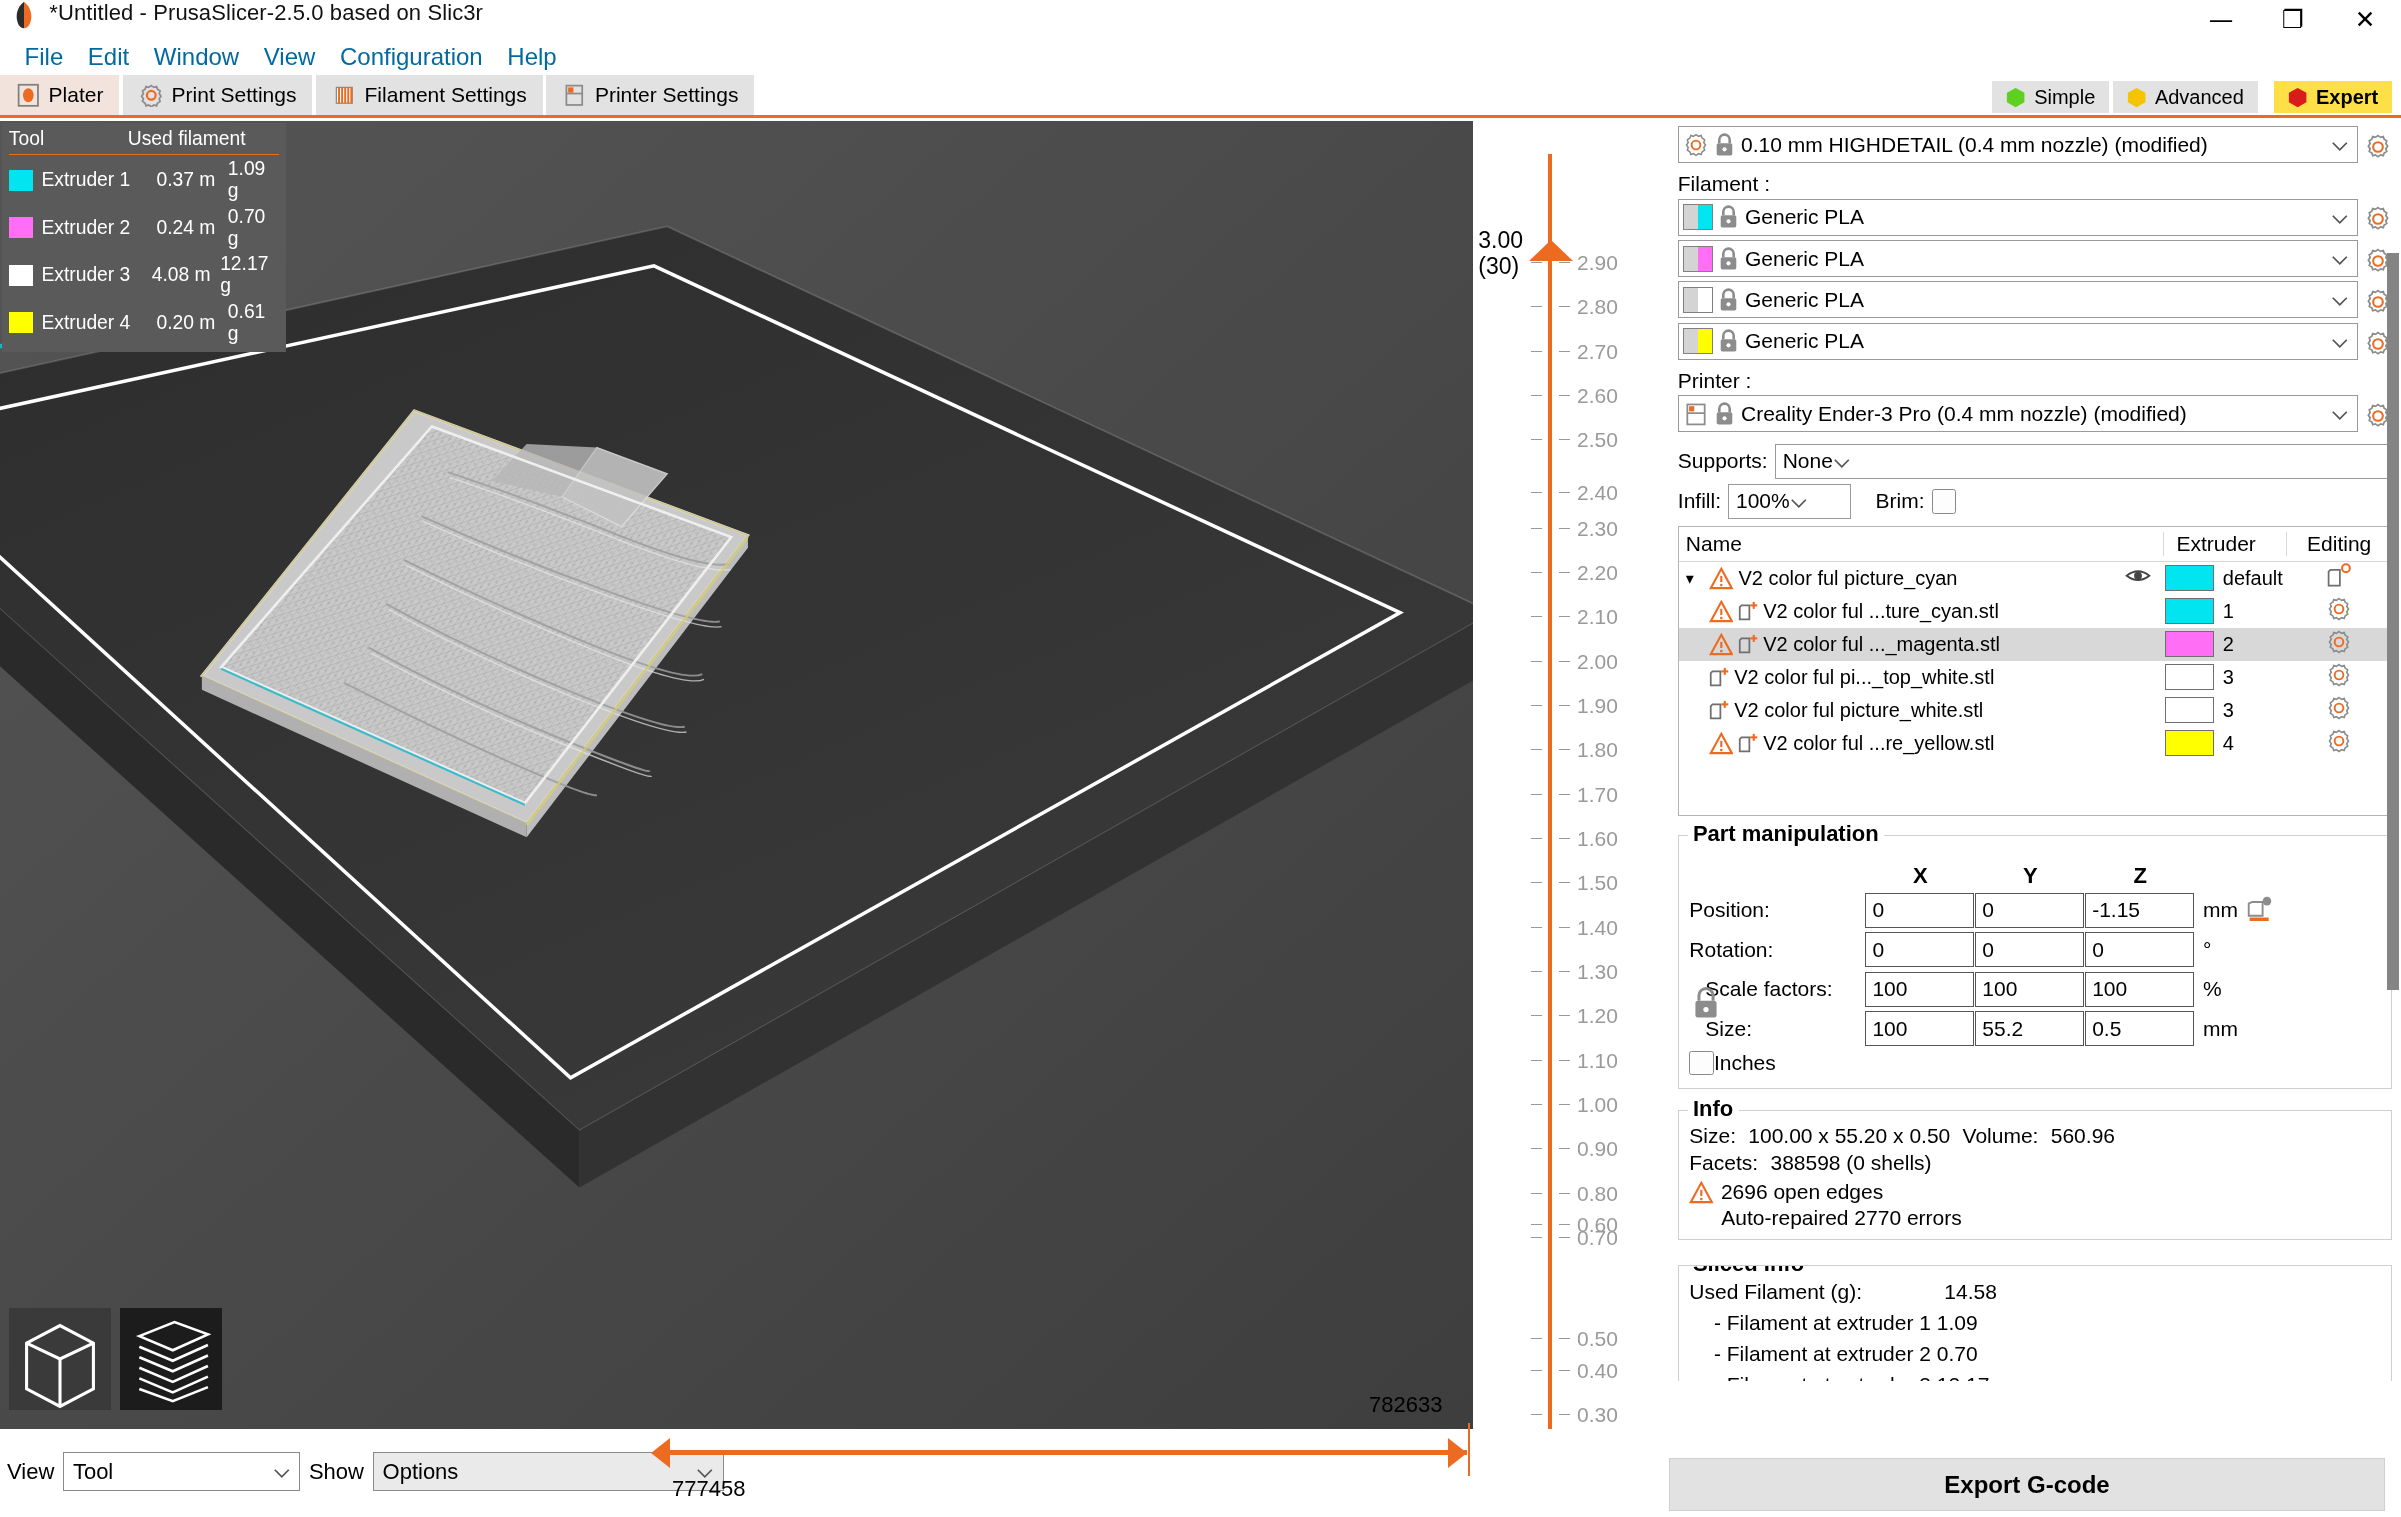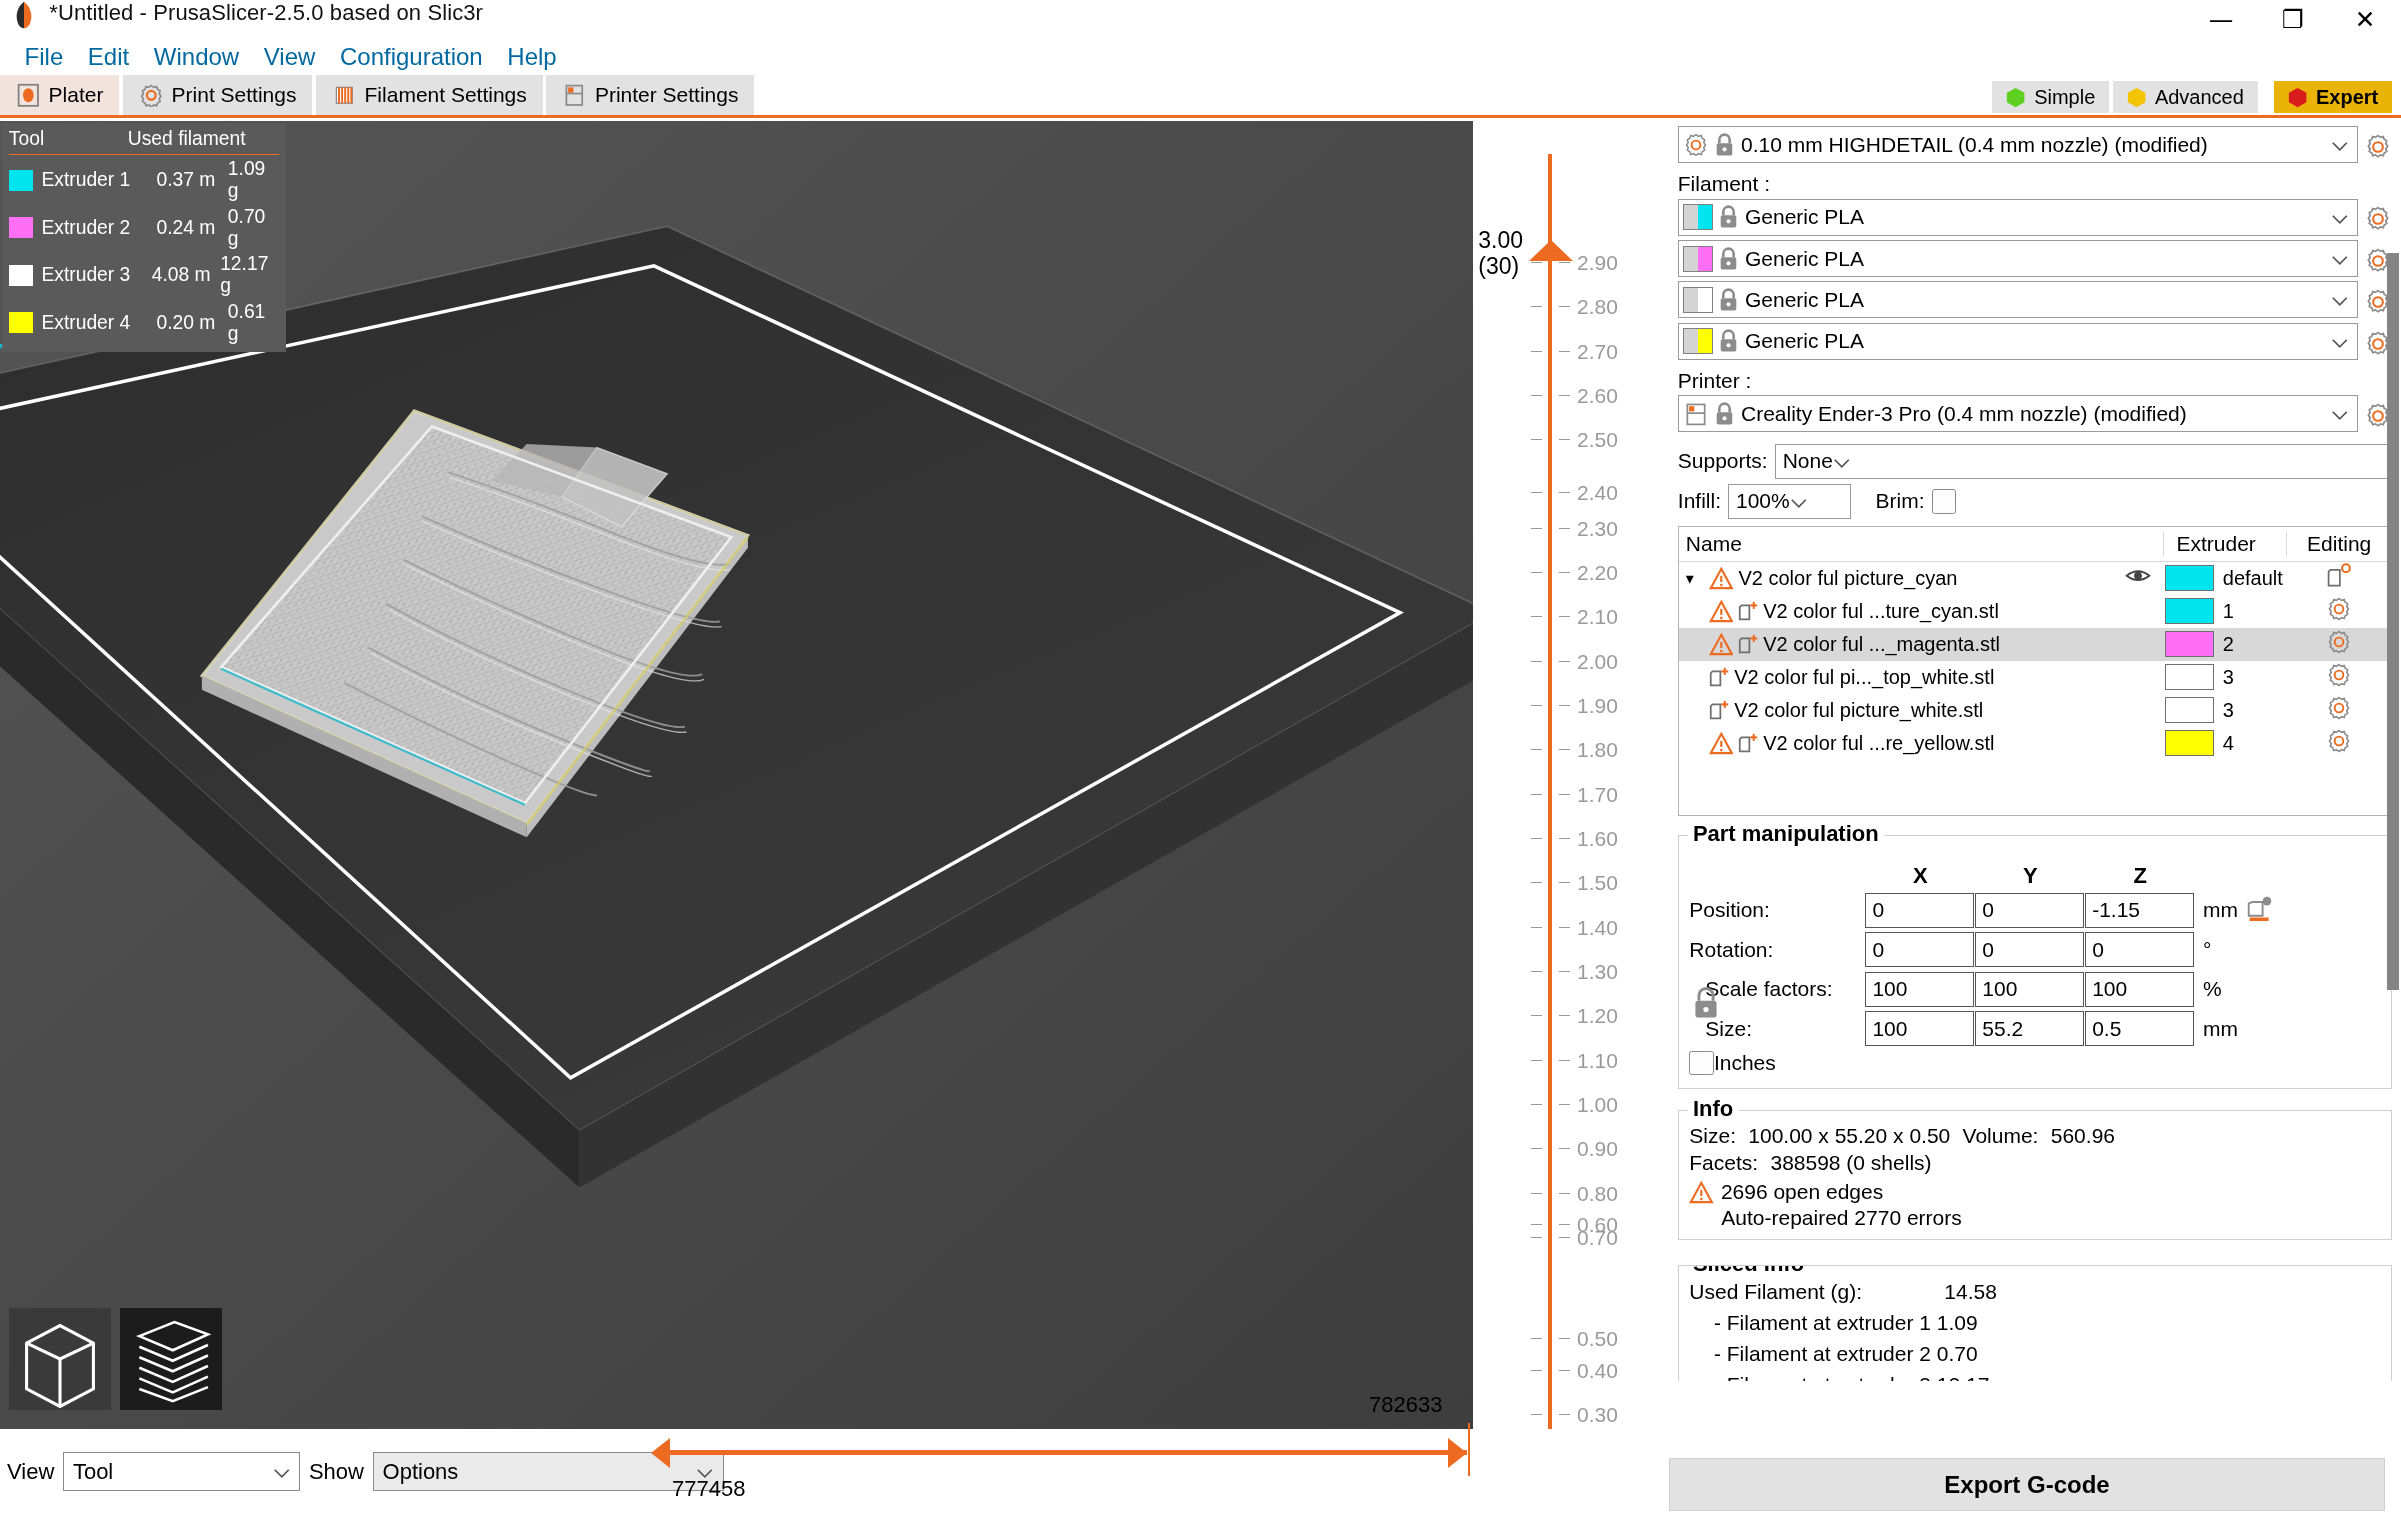--- a/index.html
+++ b/index.html
@@ -30,21 +30,21 @@
   .tabbar { position:absolute; left:0; top:74px; width:2401px; height:44px;
     background:#ffffff; border-bottom:3.5px solid #ed6b21; display:flex; align-items:flex-end; }
   .tab { height:40px; display:flex; align-items:center; gap:8px; padding:0 16px;
          background:#e2e2e2; margin-right:3.5px; font-size:21px; color:#000; }
   .tab.active { background:#f2e4dc; }
   .tab .ico { width:24.6px; height:24.6px; display:block; flex:none; }
 
   .modes { position:absolute; right:8.8px; bottom:1.8px; display:flex; align-items:center; }
   .mode { display:flex; align-items:center; gap:8.8px; padding:4.4px 14px; background:#e2e2e2;
           margin-left:3.5px; font-size:20px; }
-  .mode.active { background:#eab308; font-weight:bold;margin-left:16px; }
+  .mode.active { background:#fde047; font-weight:bold;margin-left:16px; }
   .hexdot { width:19.3px; height:21px; display:block; }
 
   
   .view3d { position:absolute; left:0; top:121px; width:1473px; height:1308px;
     background:#4a4a4a; overflow:hidden; }
   .plate-wrap { position:absolute; left:0; top:0; width:1473px; height:1308px; }
 
   
   .legend { position:absolute; left:1.8px; top:1.8px; width:284px; background:#5a5a5a;
     padding:5.3px 7px 7px 7px; color:#fff; font-size:19.3px; z-index:20; }

